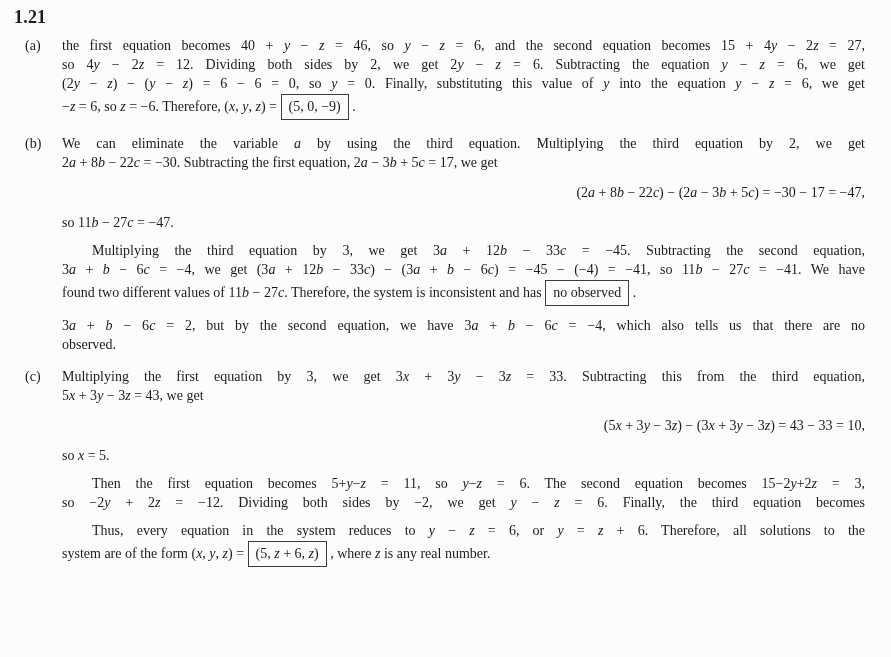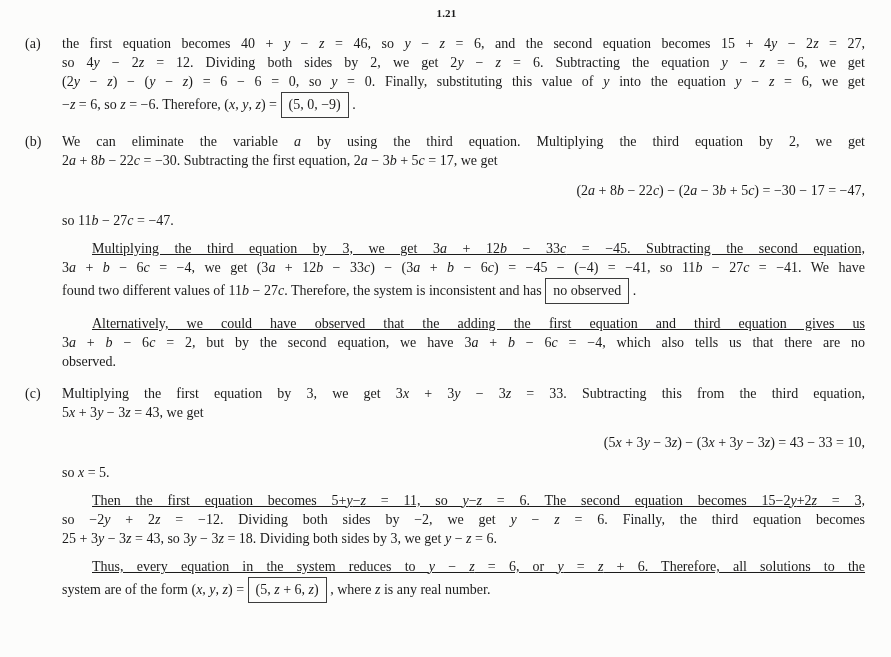--- a/index.html
+++ b/index.html
@@ -14,24 +14,23 @@
   .page {
     width: 891px;
     height: 657px;
     box-sizing: border-box;
     padding: 7px 12px 0 14px;
     overflow: hidden;
     background: #fcfcfb;
   }
   .problem-number {
     font-weight: bold;
-    font-size: 11px;
+    font-size: 18px;
     letter-spacing: 0.2px;
-    margin-bottom: 15px;
-    text-align: center;
+    margin-bottom: 8px;
   }
   .section {
     display: flex;
     margin-bottom: 13px;
   }
   .plabel {
     flex: none;
     width: 37px;
     margin-left: 11px;
     line-height: 19px;
@@ -40,21 +39,21 @@
     flex: none;
     width: 803px;
   }
   .para { margin: 0; }
   .para + .para { margin-top: 9px; }
   .line { line-height: 19px; }
   .line.just {
     text-align: justify;
     text-align-last: justify;
   }
-  .line.indent { text-indent: 30px; text-decoration: underline; }
+  .line.indent { text-indent: 30px; }
   .display {
     line-height: 19px;
     margin: 11px 0;
     text-align: right;
   }
   .ansbox {
     display: inline-block;
     border: 1.3px solid #3c3c3c;
     padding: 2px 7px 3px 7px;
     margin: 1px 0;
@@ -88,41 +87,39 @@
           <div class="display">(2<span class="mvar">a</span> + 8<span class="mvar">b</span> − 22<span class="mvar">c</span>) − (2<span class="mvar">a</span> − 3<span class="mvar">b</span> + 5<span class="mvar">c</span>) = −30 − 17 = −47,</div>
           <div class="para">
             <div class="line">so 11<span class="mvar">b</span> − 27<span class="mvar">c</span> = −47.</div>
           </div>
           <div class="para">
             <div class="line just indent">Multiplying the third equation by 3, we get 3<span class="mvar">a</span> + 12<span class="mvar">b</span> − 33<span class="mvar">c</span> = −45. Subtracting the second equation,</div>
             <div class="line just">3<span class="mvar">a</span> + <span class="mvar">b</span> − 6<span class="mvar">c</span> = −4, we get (3<span class="mvar">a</span> + 12<span class="mvar">b</span> − 33<span class="mvar">c</span>) − (3<span class="mvar">a</span> + <span class="mvar">b</span> − 6<span class="mvar">c</span>) = −45 − (−4) = −41, so 11<span class="mvar">b</span> − 27<span class="mvar">c</span> = −41. We have</div>
             <div class="line">found two different values of 11<span class="mvar">b</span> − 27<span class="mvar">c</span>. Therefore, the system is inconsistent and has <span class="ansbox">no observed</span> .</div>
           </div>
           <div class="para">
-            <div class="line just indent">Alternatively, we could have observed that the adding the first equation and third equation gives us</div>
             <div class="line just">3<span class="mvar">a</span> + <span class="mvar">b</span> − 6<span class="mvar">c</span> = 2, but by the second equation, we have 3<span class="mvar">a</span> + <span class="mvar">b</span> − 6<span class="mvar">c</span> = −4, which also tells us that there are no</div>
             <div class="line">observed.</div>
           </div>
         </div>
       </div>
       <div class="section">
         <div class="plabel">(c)</div>
         <div class="pbody">
           <div class="para">
             <div class="line just">Multiplying the first equation by 3, we get 3<span class="mvar">x</span> + 3<span class="mvar">y</span> − 3<span class="mvar">z</span> = 33. Subtracting this from the third equation,</div>
             <div class="line">5<span class="mvar">x</span> + 3<span class="mvar">y</span> − 3<span class="mvar">z</span> = 43, we get</div>
           </div>
           <div class="display">(5<span class="mvar">x</span> + 3<span class="mvar">y</span> − 3<span class="mvar">z</span>) − (3<span class="mvar">x</span> + 3<span class="mvar">y</span> − 3<span class="mvar">z</span>) = 43 − 33 = 10,</div>
           <div class="para">
             <div class="line">so <span class="mvar">x</span> = 5.</div>
           </div>
           <div class="para">
             <div class="line just indent">Then the first equation becomes 5+<span class="mvar">y</span>−<span class="mvar">z</span> = 11, so <span class="mvar">y</span>−<span class="mvar">z</span> = 6. The second equation becomes 15−2<span class="mvar">y</span>+2<span class="mvar">z</span> = 3,</div>
             <div class="line just">so −2<span class="mvar">y</span> + 2<span class="mvar">z</span> = −12. Dividing both sides by −2, we get <span class="mvar">y</span> − <span class="mvar">z</span> = 6. Finally, the third equation becomes</div>
-            <div class="line">25 + 3<span class="mvar">y</span> − 3<span class="mvar">z</span> = 43, so 3<span class="mvar">y</span> − 3<span class="mvar">z</span> = 18. Dividing both sides by 3, we get <span class="mvar">y</span> − <span class="mvar">z</span> = 6.</div>
           </div>
           <div class="para">
             <div class="line just indent">Thus, every equation in the system reduces to <span class="mvar">y</span> − <span class="mvar">z</span> = 6, or <span class="mvar">y</span> = <span class="mvar">z</span> + 6. Therefore, all solutions to the</div>
             <div class="line">system are of the form (<span class="mvar">x</span>, <span class="mvar">y</span>, <span class="mvar">z</span>) = <span class="ansbox">(5, <span class="mvar">z</span> + 6, <span class="mvar">z</span>)</span> , where <span class="mvar">z</span> is any real number.</div>
           </div>
         </div>
       </div>
     </div>
 </div>
 

